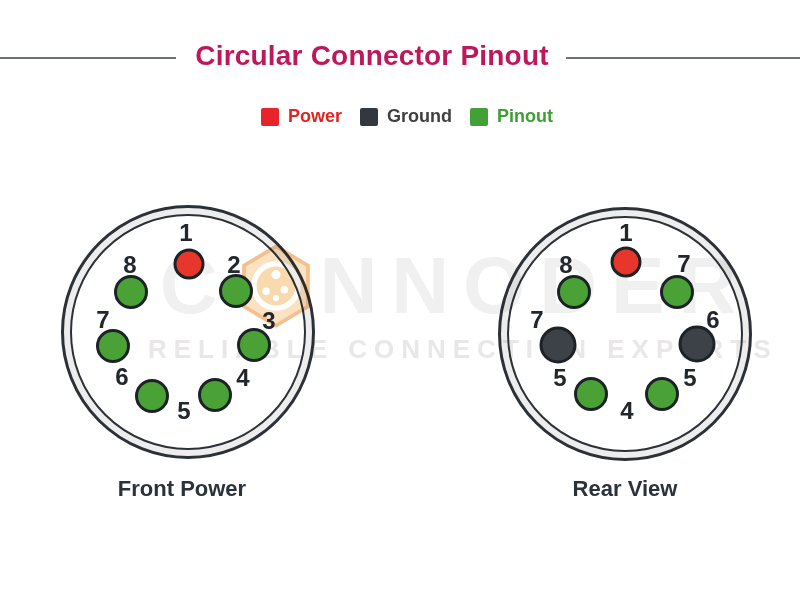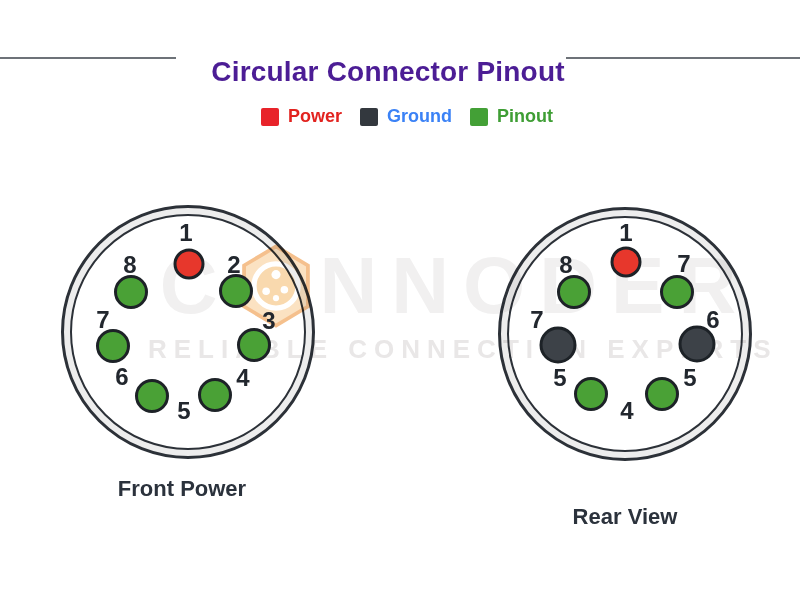--- a/index.html
+++ b/index.html
@@ -5,21 +5,21 @@
   html,body{margin:0;padding:0;}
   body{
     width:800px;height:600px;position:relative;background:#ffffff;
     font-family:"Liberation Sans", sans-serif;overflow:hidden;
   }
   .stage{position:absolute;inset:0;}
 
   
   .page-title{
     position:absolute;top:40px;left:372px;transform:translateX(-50%);
-    margin:16px;font-size:28px;font-weight:bold;color:#4c1d95;white-space:nowrap;
+    margin:0;font-size:28px;font-weight:bold;color:#be185d;white-space:nowrap;
     letter-spacing:0.2px;
   }
   .title-line{position:absolute;top:57px;height:2px;background:#6d7278;}
   .title-line.left{left:0;width:176px;}
   .title-line.right{left:566px;width:234px;}
 
   
   .legend{
     position:absolute;left:229px;top:106px;display:flex;align-items:flex-start;gap:18px;padding-left:32px;
   }
@@ -74,21 +74,21 @@
   <h1 class="page-title">Circular Connector Pinout</h1>
   <div class="title-line right"></div>
 
   <div class="legend" id="legend">
       <div class="legend-item">
         <div class="legend-swatch" style="background: rgb(232, 35, 42);"></div>
         <div class="legend-label" style="color: rgb(226, 35, 31);">Power</div>
       </div>
       <div class="legend-item">
         <div class="legend-swatch" style="background: rgb(51, 56, 62);"></div>
-        <div class="legend-label" style="color: #3b82f6;">Ground</div>
+        <div class="legend-label" style="color: #404040;">Ground</div>
       </div>
       <div class="legend-item">
         <div class="legend-swatch" style="background: rgb(67, 160, 54);"></div>
         <div class="legend-label" style="color: rgb(63, 158, 53);">Pinout</div>
       </div>
     </div>
 
   <div class="watermark">
     <div class="wm-row">
       <span>C</span>
@@ -132,16 +132,16 @@
       <div class="pin-label" style="left: 713px; top: 320px;">6</div>
       <div class="pin" style="left: 662px; top: 394px; height: 34px; width: 34px; background: rgb(74, 161, 54);"></div>
       <div class="pin-label" style="left: 690px; top: 378px;">5</div>
       <div class="pin" style="left: 591px; top: 394px; height: 34px; width: 34px; background: rgb(74, 161, 54);"></div>
       <div class="pin-label" style="left: 560px; top: 378px;">5</div>
       <div class="pin" style="left: 558px; top: 345px; height: 37px; width: 37px; background: rgb(61, 66, 72);"></div>
       <div class="pin-label" style="left: 537px; top: 320px;">7</div>
       <div class="pin" style="left: 574px; top: 292px; height: 34px; width: 34px; background: rgb(74, 161, 54);"></div>
       <div class="pin-label" style="left: 566px; top: 265px;">8</div>
       <div class="pin-label" style="left: 627px; top: 411px;">4</div>
-      <div class="view-label" style="left: 625px; margin-top: 28px;">Rear View</div>
+      <div class="view-label" style="left: 625px;">Rear View</div>
     </div>
 
 </div>
 
 </body></html>

